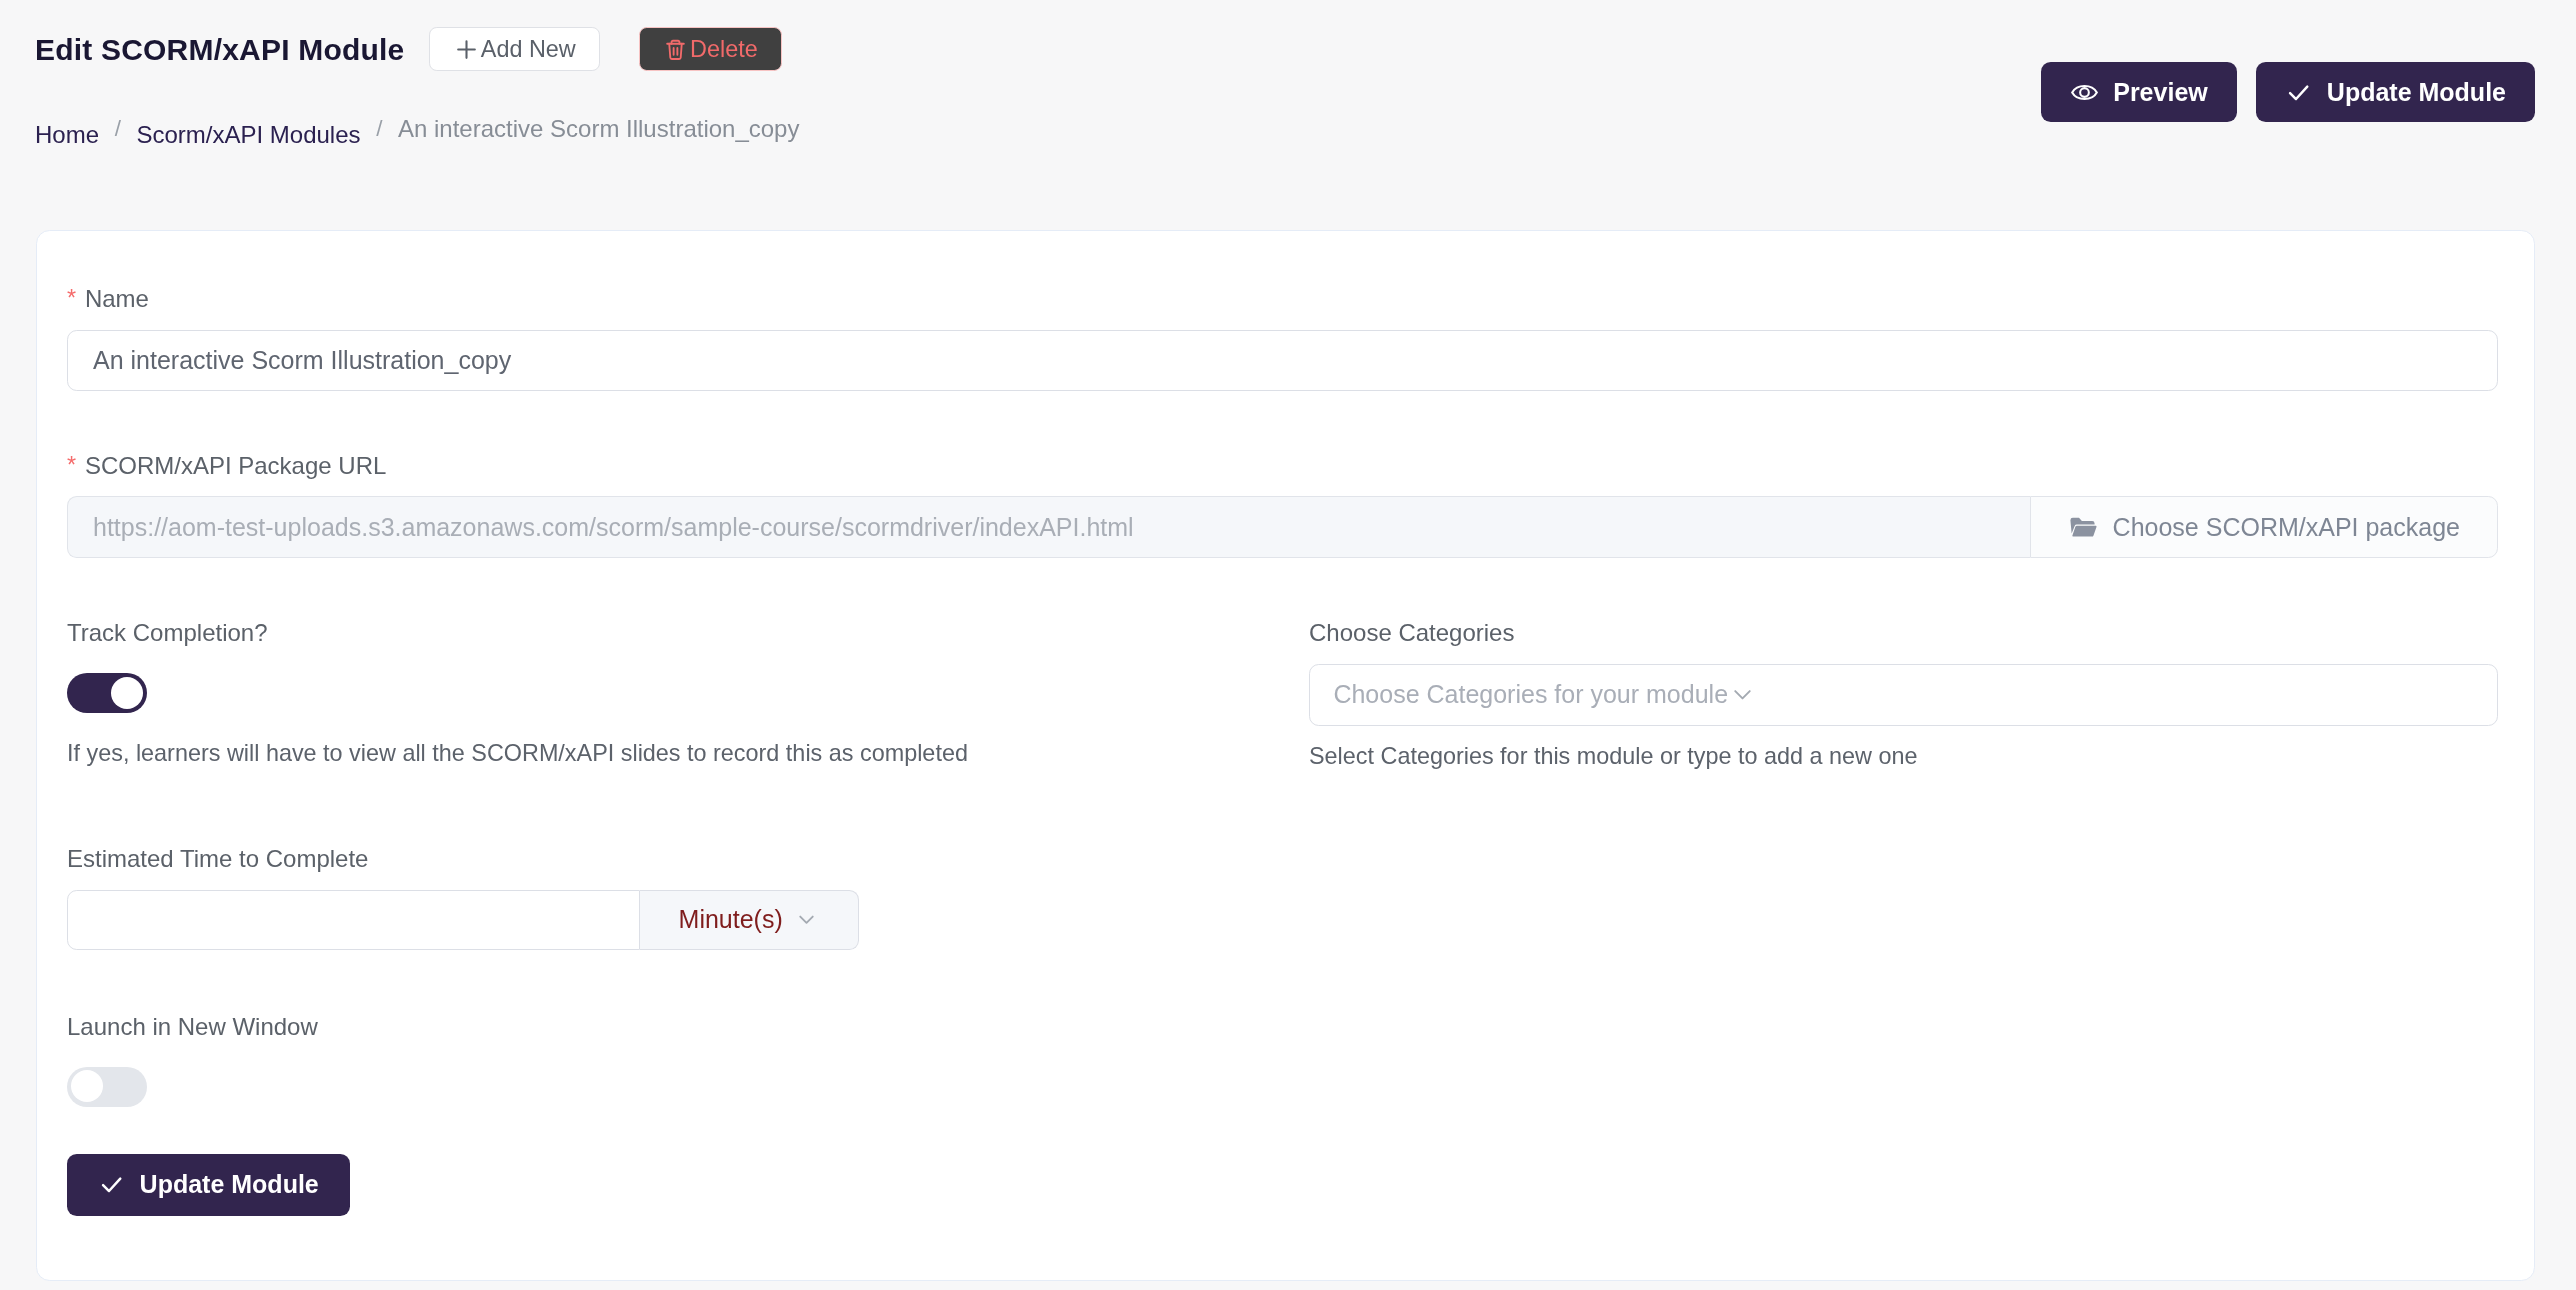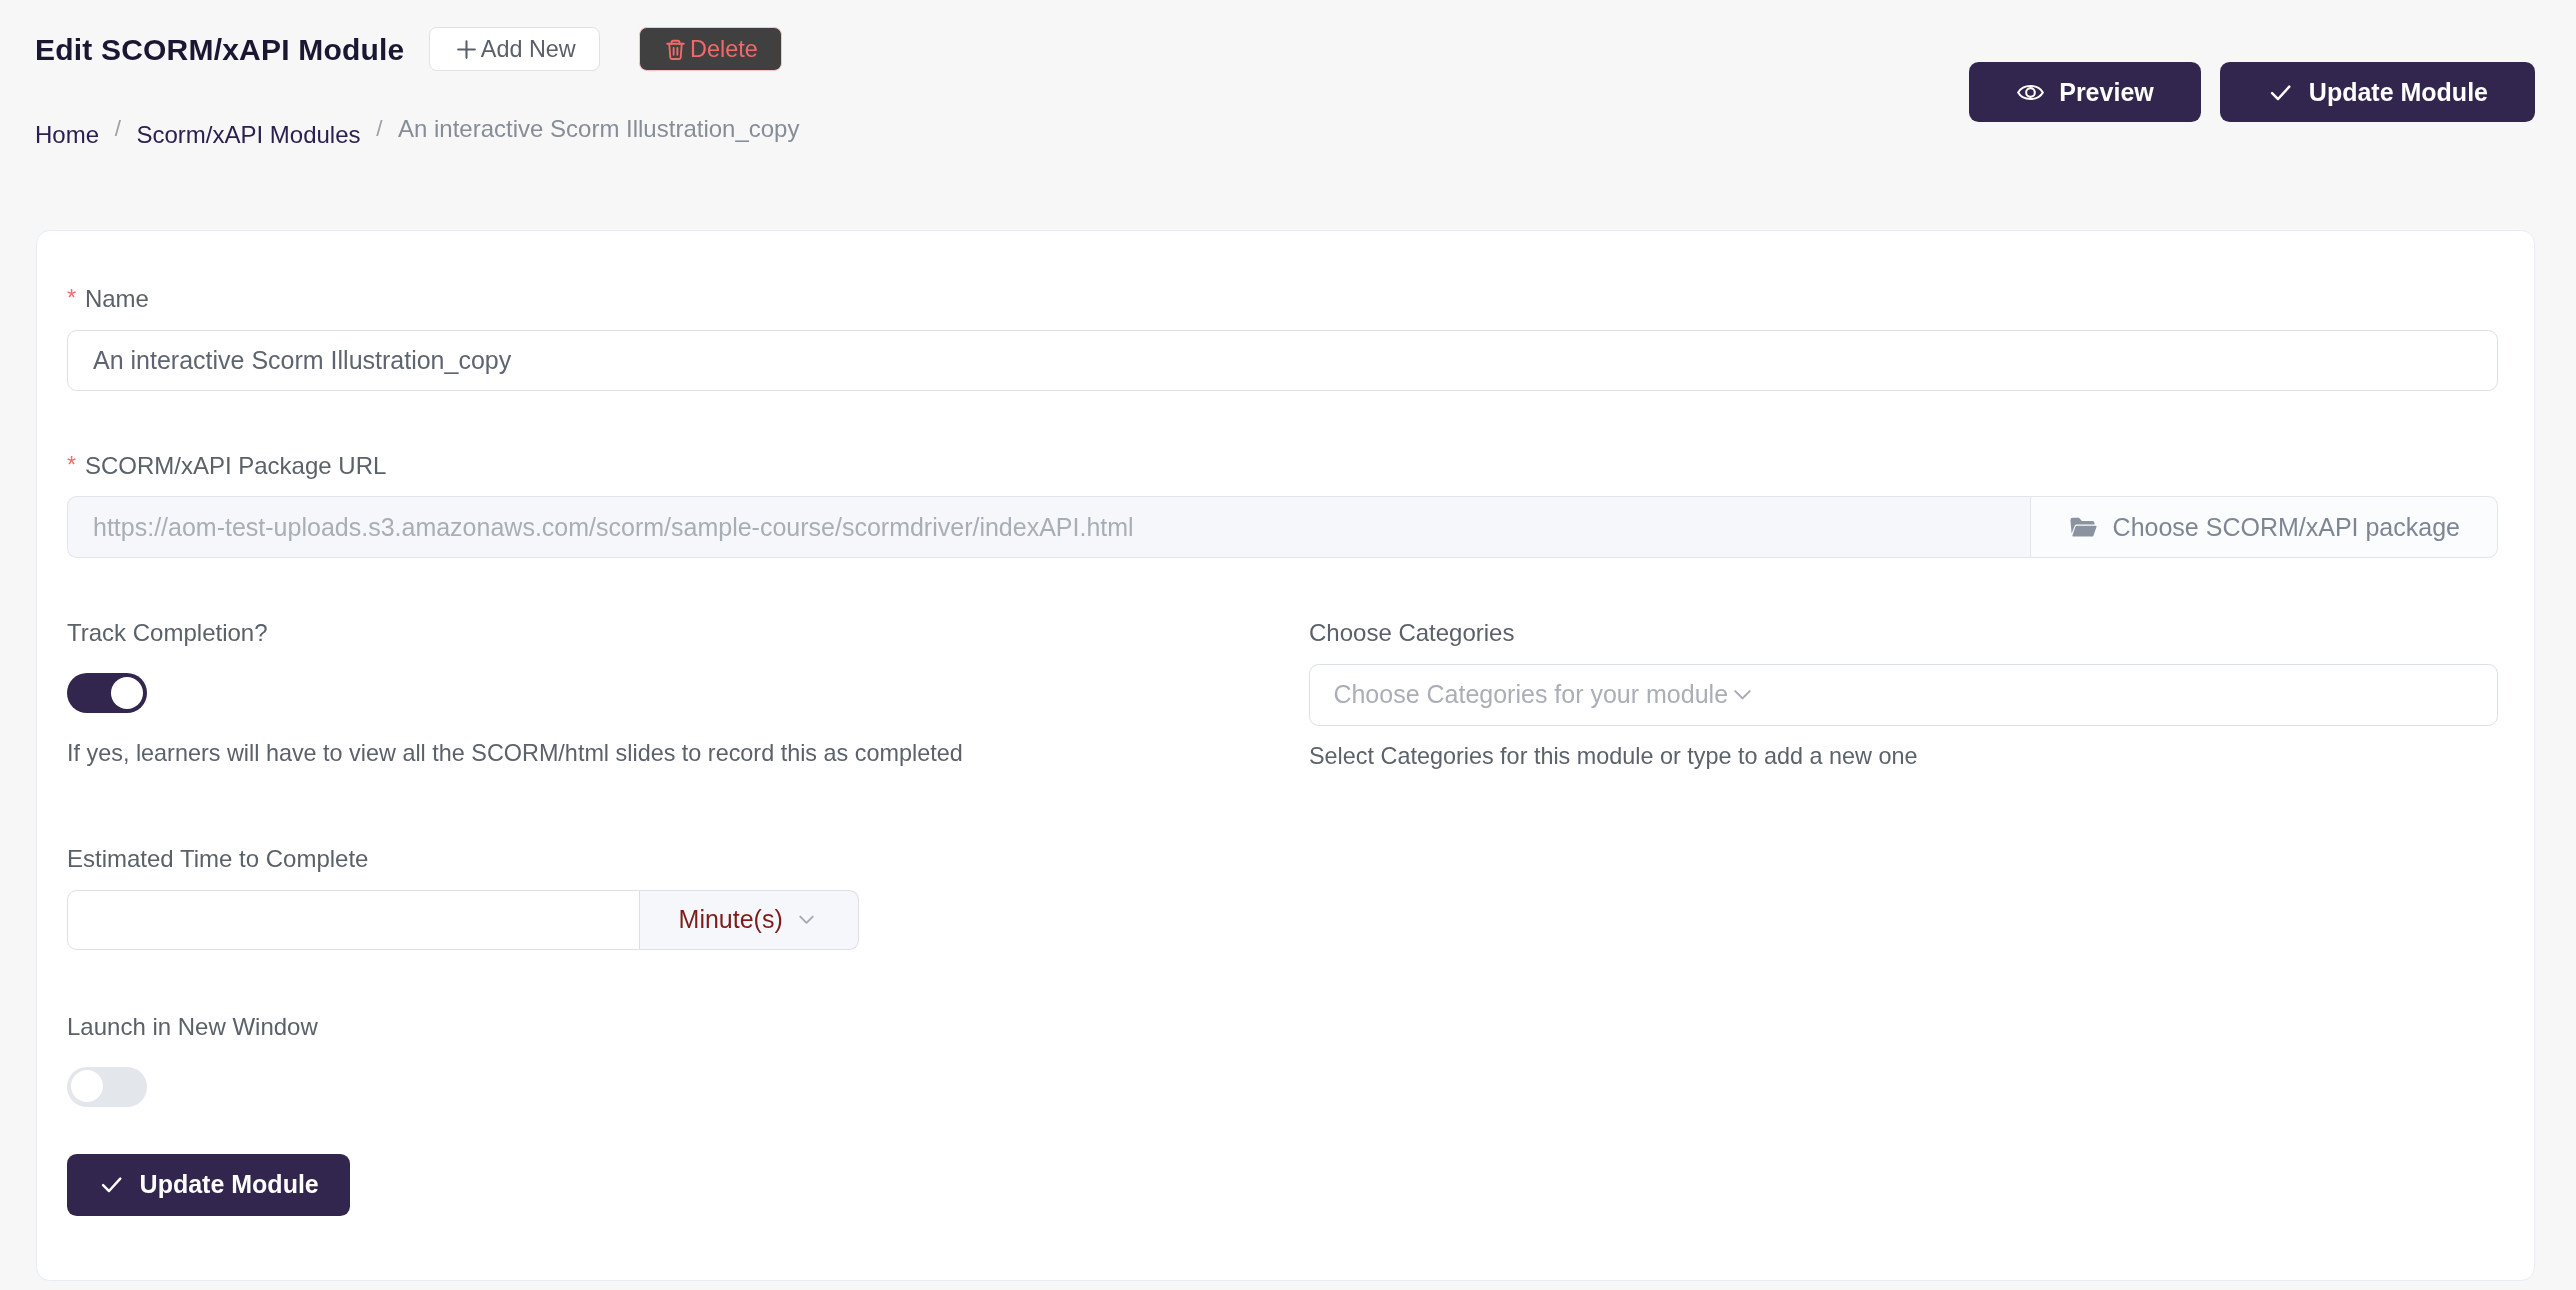--- a/index.html
+++ b/index.html
@@ -35,21 +35,21 @@
     margin-top: 37px; font-size: 24px; line-height: 29px;
     display: flex; align-items: center; gap: 15.6px;
   }
   .crumb-link { color: #2b2150; font-weight: 500; cursor: pointer; margin-top: 12px; }
   .crumb-sep  { color: #9aa0a8; font-size: 22.4px; }
   .crumb-current { color: #878d96; }
 
   .header-actions { position: absolute; top: 62px; right: 41px; display: flex; gap: 19.5px; }
   .btn-primary {
     height: 60px; display: inline-flex; align-items: center; gap: 14.6px;
-    padding: 0 47px; background: #32254e; color: #ffffff;
+    padding: 0 29px; background: #32254e; color: #ffffff;
     border: none; border-radius: 9.7px; font-size: 25px; font-weight: 600;
     cursor: pointer; font-family: inherit;
   }
 
   
   .card {
     margin: 81px 41px 0 36px; height: 1051px;
     background: #ffffff; border: 1px solid #e5ecf7; border-radius: 13.6px;
     padding: 53px 36px 0 30px;
   }
@@ -232,21 +232,21 @@
 
   
   <div class="form-row">
     <div class="form-col">
       <div class="form-label">
         <span>Track Completion?</span>
       </div>
       <div class="switch on">
         <div class="knob"></div>
       </div>
-      <div class="helper">If yes, learners will have to view all the SCORM/html slides to record this as completed</div>
+      <div class="helper">If yes, learners will have to view all the SCORM/xAPI slides to record this as completed</div>
     </div>
 
     <div class="form-col">
       <div class="form-label">
         <span>Choose Categories</span>
       </div>
       <div class="select-box">
         <span class="select-placeholder">Choose Categories for your module</span>
         <span style="display:inline-flex;">
           <svg viewBox="0 0 24 24" width="29" height="29" fill="none" stroke="currentColor" stroke-width="1.6" stroke-linecap="round" stroke-linejoin="round">

